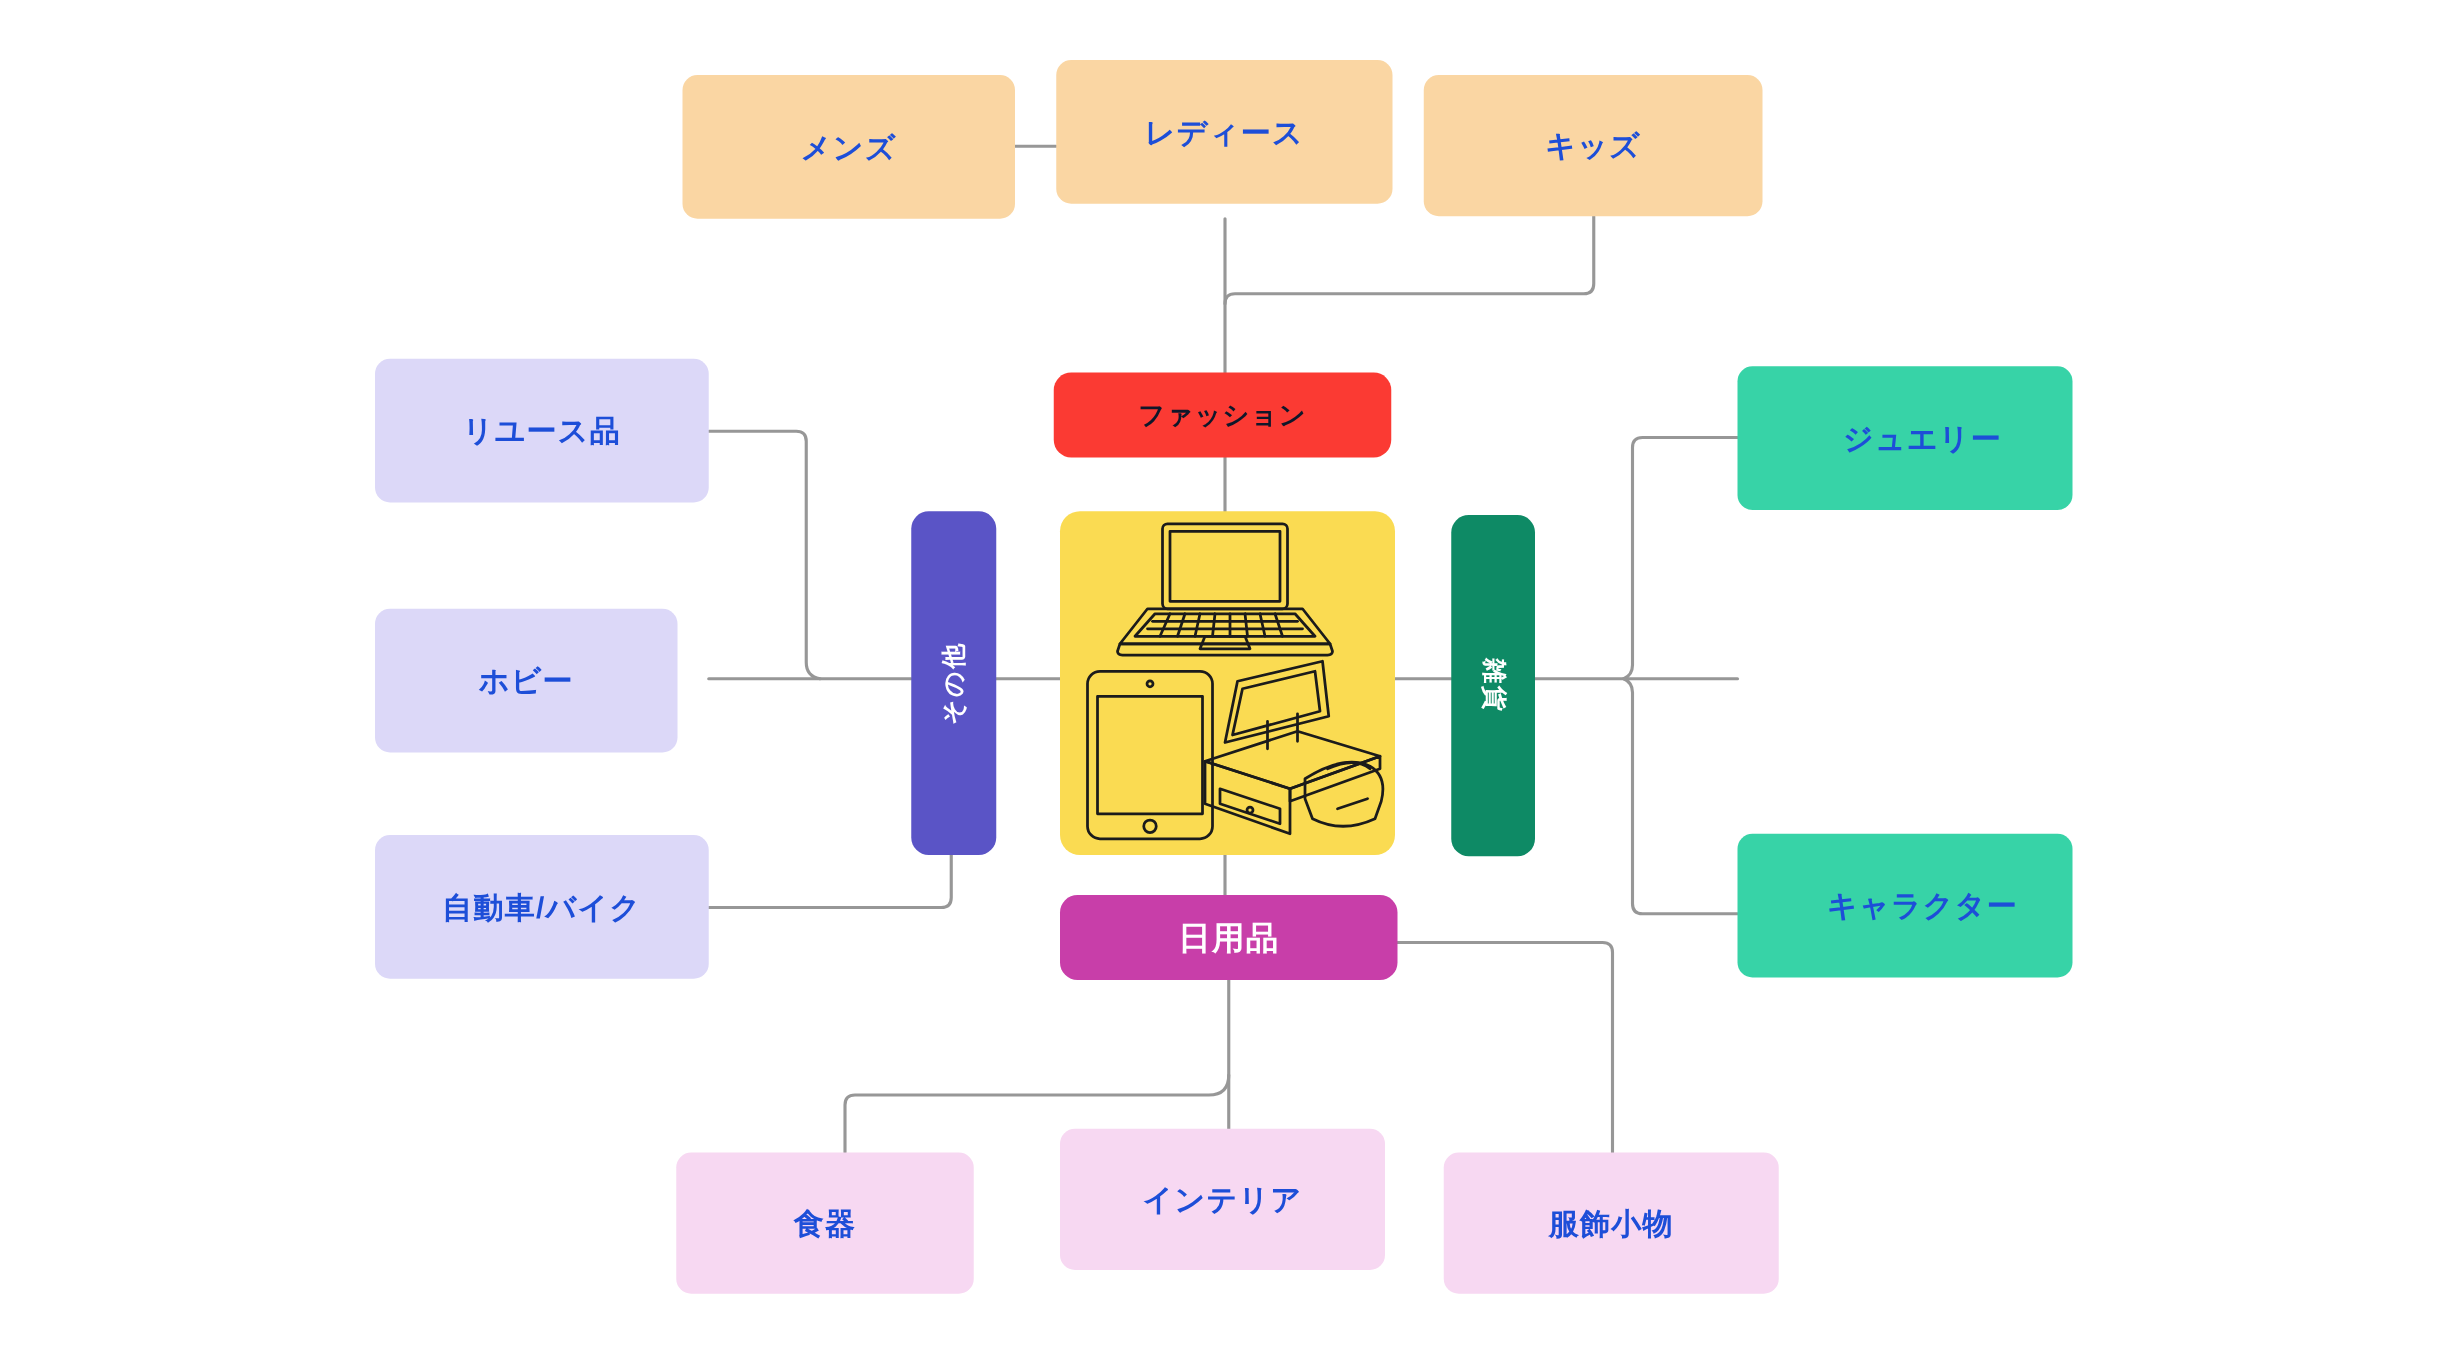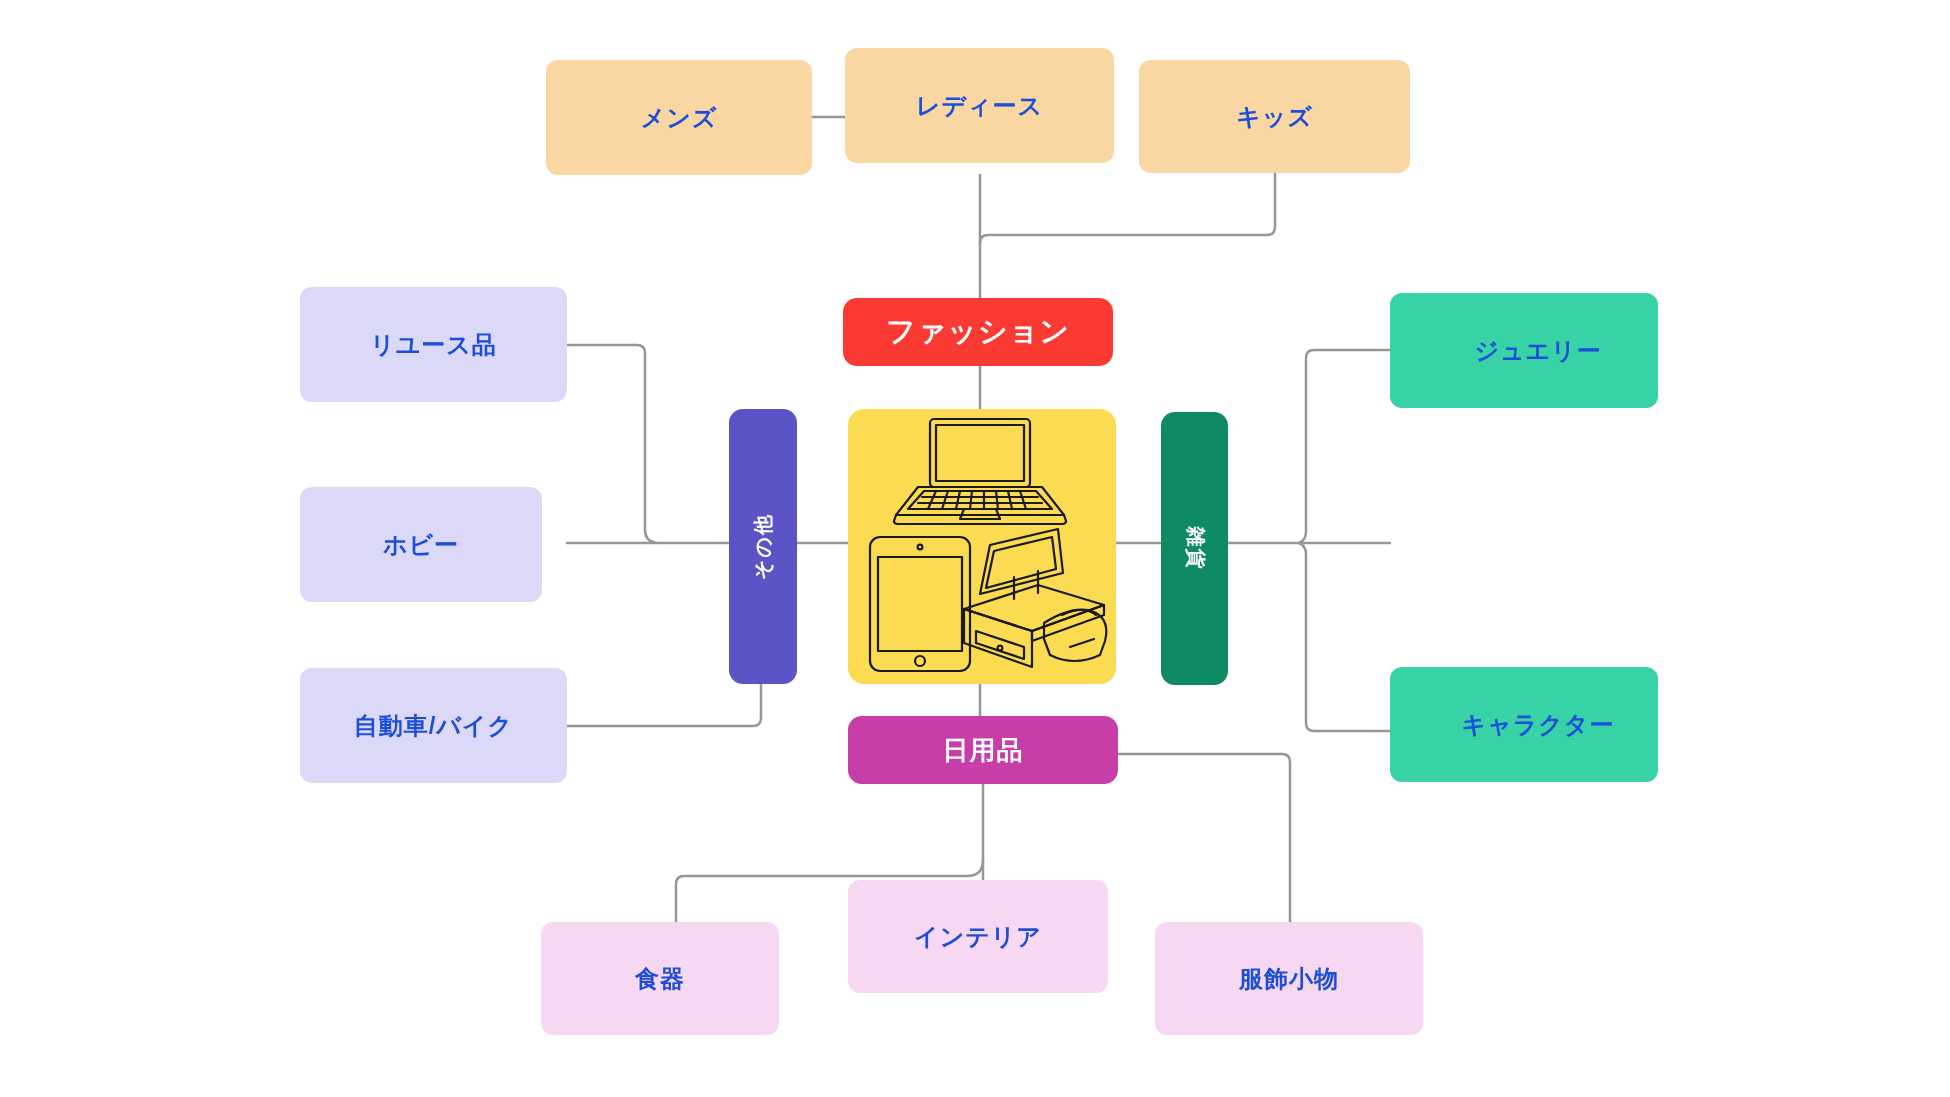--- a/index.html
+++ b/index.html
@@ -17,21 +17,21 @@
     border-radius:12px;
     font-weight:700;color:#1d4ed8;
     font-size:24px;letter-spacing:1px;
     box-sizing:border-box;
   }
   .node .lbl{white-space:nowrap;}
   .peach{background:#fad6a3;}
   .lavender{background:#dcd8f8;}
   .pink{background:#f7d8f2;}
   .teal{background:#37d3a7;padding-left:28px;}
-  .red{background:#fb3a33;color:#ffffff;border-radius:14px;font-size:29px;}
+  .red{background:#fb3a33;color:#0f172a;border-radius:14px;font-size:21px;}
   .magenta{background:#c83ea9;color:#ffffff;border-radius:14px;font-size:26px;font-family:Liberation Mono, monospace;}
   .purple{background:#5a54c6;color:#ffffff;border-radius:14px;}
   .green{background:#0e8a65;color:#ffffff;border-radius:14px;}
   .yellow{background:#fadb52;border-radius:16px;}
   .vlabel{font-size:20px;letter-spacing:2px;}
   .vlabel .rot-ccw{transform:rotate(-90deg);white-space:nowrap;display:block;}
   .vlabel .rot-cw{transform:rotate(90deg);white-space:nowrap;display:block;}
   .center-icons{position:absolute;left:0;top:0;width:100%;height:100%;}
   .center-icons path,.center-icons rect,.center-icons line,.center-icons circle,.center-icons ellipse{
     fill:none;stroke:#1b1b1b;stroke-width:2.2;stroke-linejoin:round;stroke-linecap:round;
@@ -141,20 +141,20 @@
     <span class="lbl">キャラクター</span>
   </div>
 
   <div class="node magenta" style="left:848px;top:716px;width:270px;height:68px">
     <span class="lbl">日用品</span>
   </div>
 
   <div class="node pink" style="left:541px;top:922px;width:238px;height:113px">
     <span class="lbl">食器</span>
   </div>
-  <div class="node pink" style="left:848px;top:880px;width:260px;height:113px">
+  <div class="node pink" style="left:848px;top:903px;width:260px;height:113px">
     <span class="lbl">インテリア</span>
   </div>
   <div class="node pink" style="left:1155px;top:922px;width:268px;height:113px">
     <span class="lbl">服飾小物</span>
   </div>
 
 </div>
 
 </body></html>

